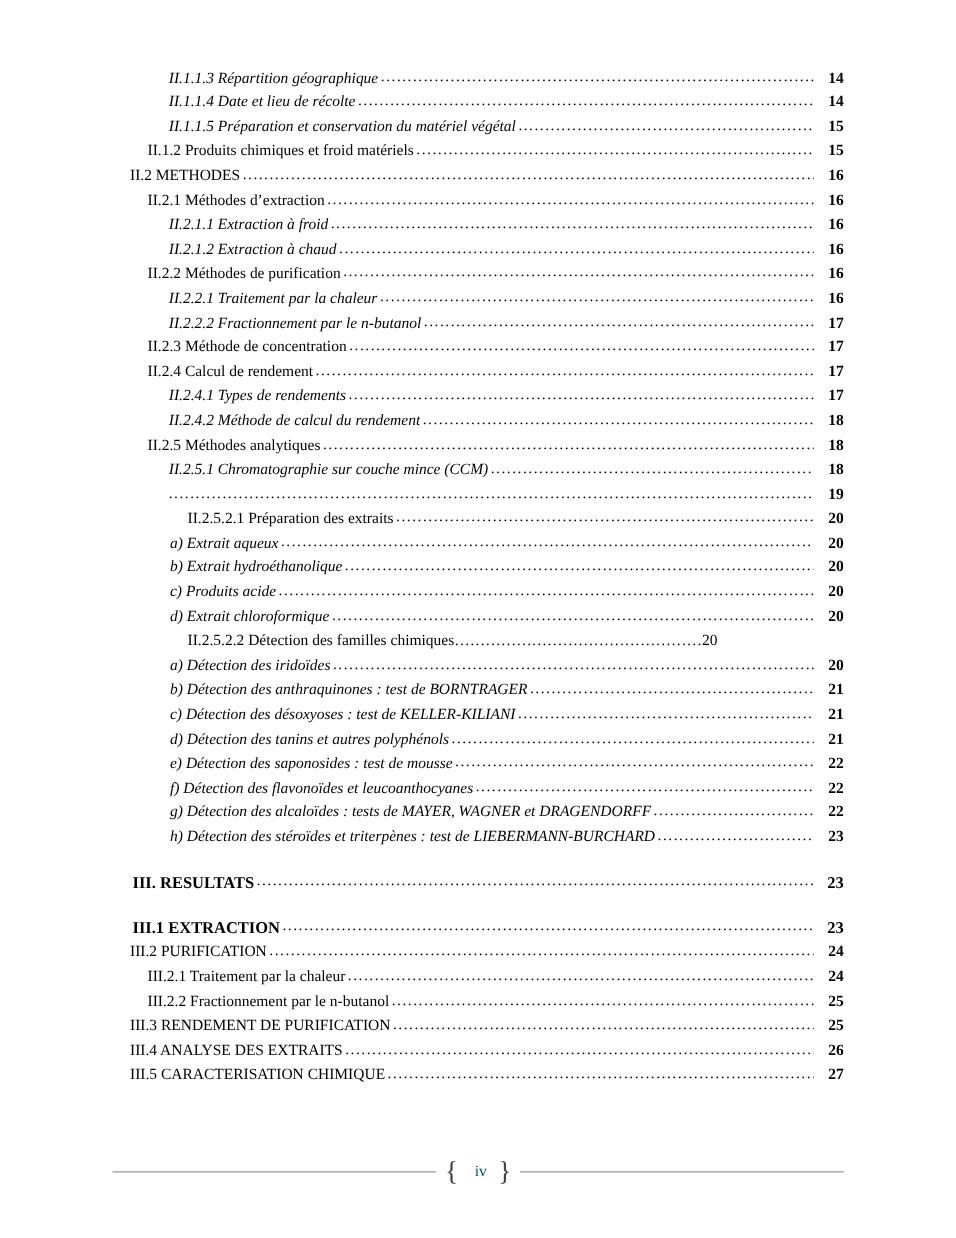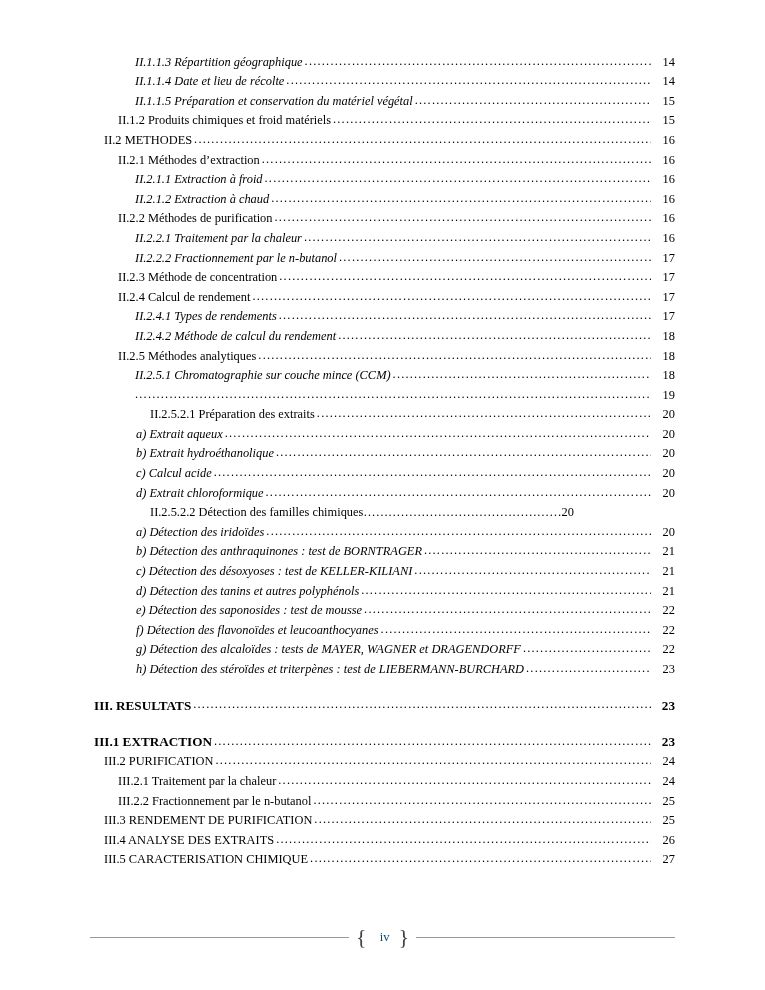--- a/index.html
+++ b/index.html
@@ -18,21 +18,21 @@
     width: 765px;
     height: 990px;
     box-sizing: border-box;
     padding: 52px 90px 0 90px;
   }
   .toc {
     width: 100%;
   }
   .toc-row {
     display: flex;
-    align-items: flex-end;
+    align-items: flex-start;
     font-size: 12.4px;
     line-height: 1.0;
     padding: 3.6px 0;
     white-space: nowrap;
   }
   .toc-row .label {
     flex: 0 0 auto;
     padding-right: 2px;
   }
   .toc-row .leader {
@@ -50,23 +50,24 @@
     letter-spacing: 1.2px;
     font-size: 12.4px;
     color: #000;
     white-space: nowrap;
   }
   .toc-row .page-no {
     flex: 0 0 auto;
     padding-left: 4px;
     text-align: right;
     min-width: 20px;
+    font-weight: bold;
   }
   
-  .lvl-0 { margin-left: 4px; }
+  .lvl-0 { margin-left: 16px; }
   .lvl-1 { margin-left: 14px; }
   .lvl-2 { margin-left: 28px; }
   .lvl-3 { margin-left: 45px; }
   .lvl-4 { margin-left: 60px; }
   .lvl-5 { margin-left: 46px; }
 
   .ital { font-style: italic; }
   .bold { font-weight: bold; }
   .big  { font-size: 13.2px; }
   .spacer-md { height: 16px; }
@@ -203,21 +204,21 @@
         <span class="label ital">a) Extrait aqueux</span>
         <span class="leader"></span>
         <span class="page-no">20</span>
       </div>
       <div class="toc-row lvl-5">
         <span class="label ital">b) Extrait hydroéthanolique</span>
         <span class="leader"></span>
         <span class="page-no">20</span>
       </div>
       <div class="toc-row lvl-5">
-        <span class="label ital">c) Calcul acide</span>
+        <span class="label ital">c) Produits acide</span>
         <span class="leader"></span>
         <span class="page-no">20</span>
       </div>
       <div class="toc-row lvl-5">
         <span class="label ital">d) Extrait chloroformique</span>
         <span class="leader"></span>
         <span class="page-no">20</span>
       </div>
       <div class="toc-row lvl-4 tight">
         <span class="label">II.2.5.2.2 Détection des familles chimiques…………………………………………20</span>

